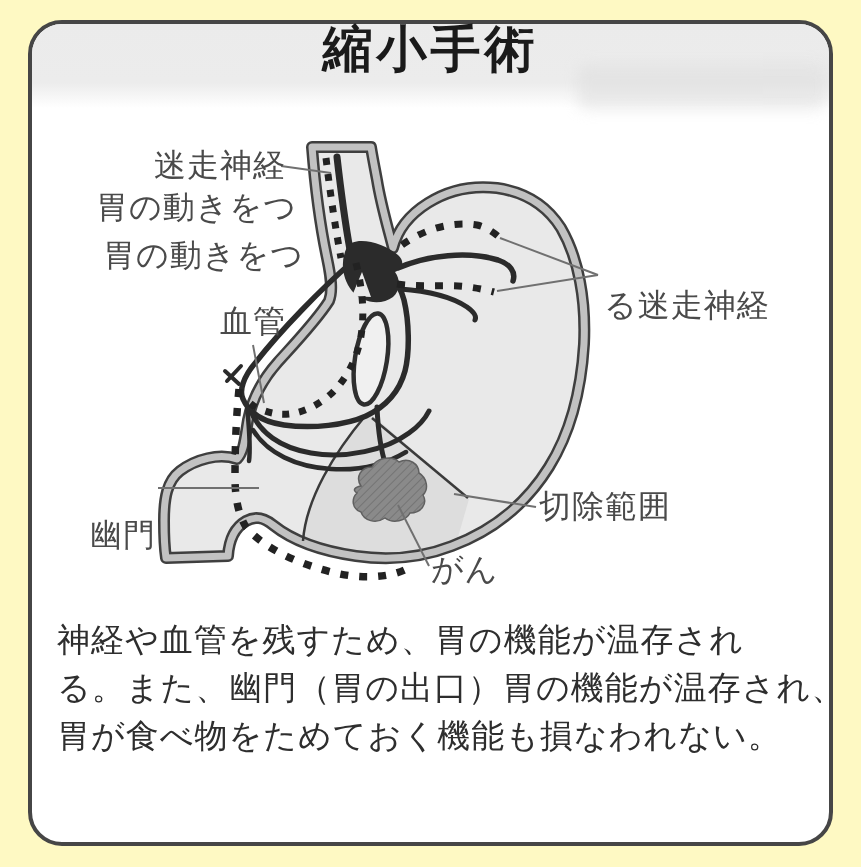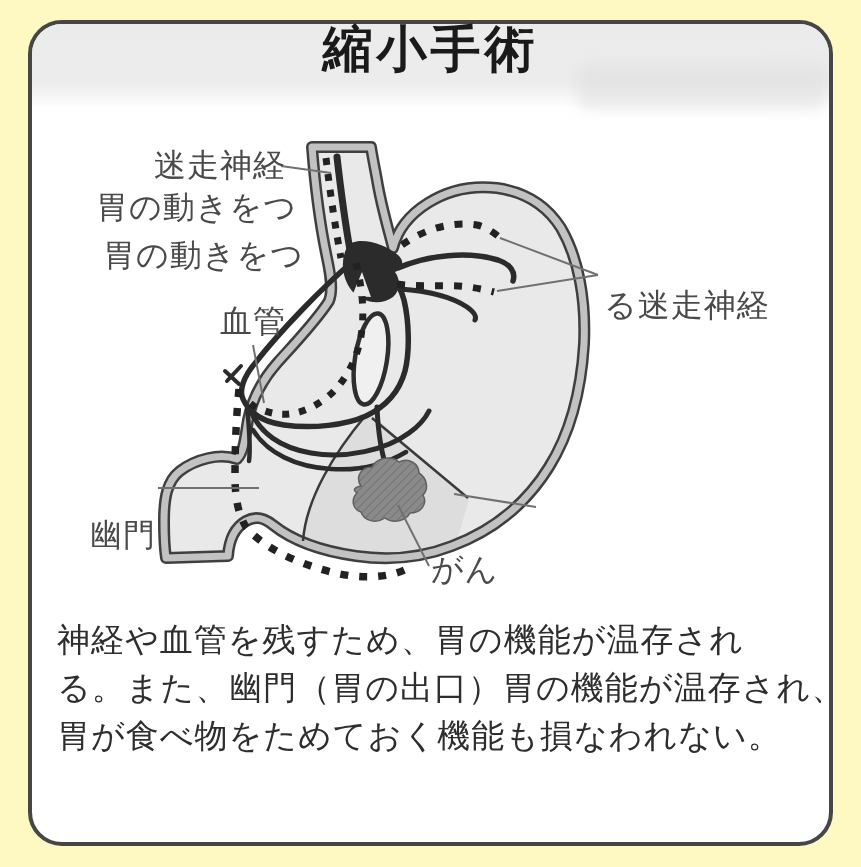--- a/index.html
+++ b/index.html
@@ -121,20 +121,21 @@
       <path class="leader" d="M 398,505 L 429,566"></path>
     </g>
   </svg>
 
   <div class="label" style="left:154px;top:147px;">迷走神経</div>
   <div class="label" style="left:96px;top:189px;">胃の動きをつ</div>
   <div class="label" style="left:103px;top:237px;">胃の動きをつ</div>
   <div class="label" style="left:220px;top:303px;">血管</div>
   <div class="label" style="left:90px;top:470px;margin-top:47px;">幽門</div>
   <div class="label" style="left:604px;top:287px;text-align:right;">る迷走神経</div>
+  <div class="label" style="left:539px;top:488px;">切除範囲</div>
   <div class="label" style="left:431px;top:551px;">がん</div>
 
   <div class="caption">
     <div>神経や血管を残すため、胃の機能が温存され</div>
     <div>る。また、幽門（胃の出口）胃の機能が温存され、</div>
     <div>胃が食べ物をためておく機能も損なわれない。</div>
   </div>
 </div>
 
 </body></html>

